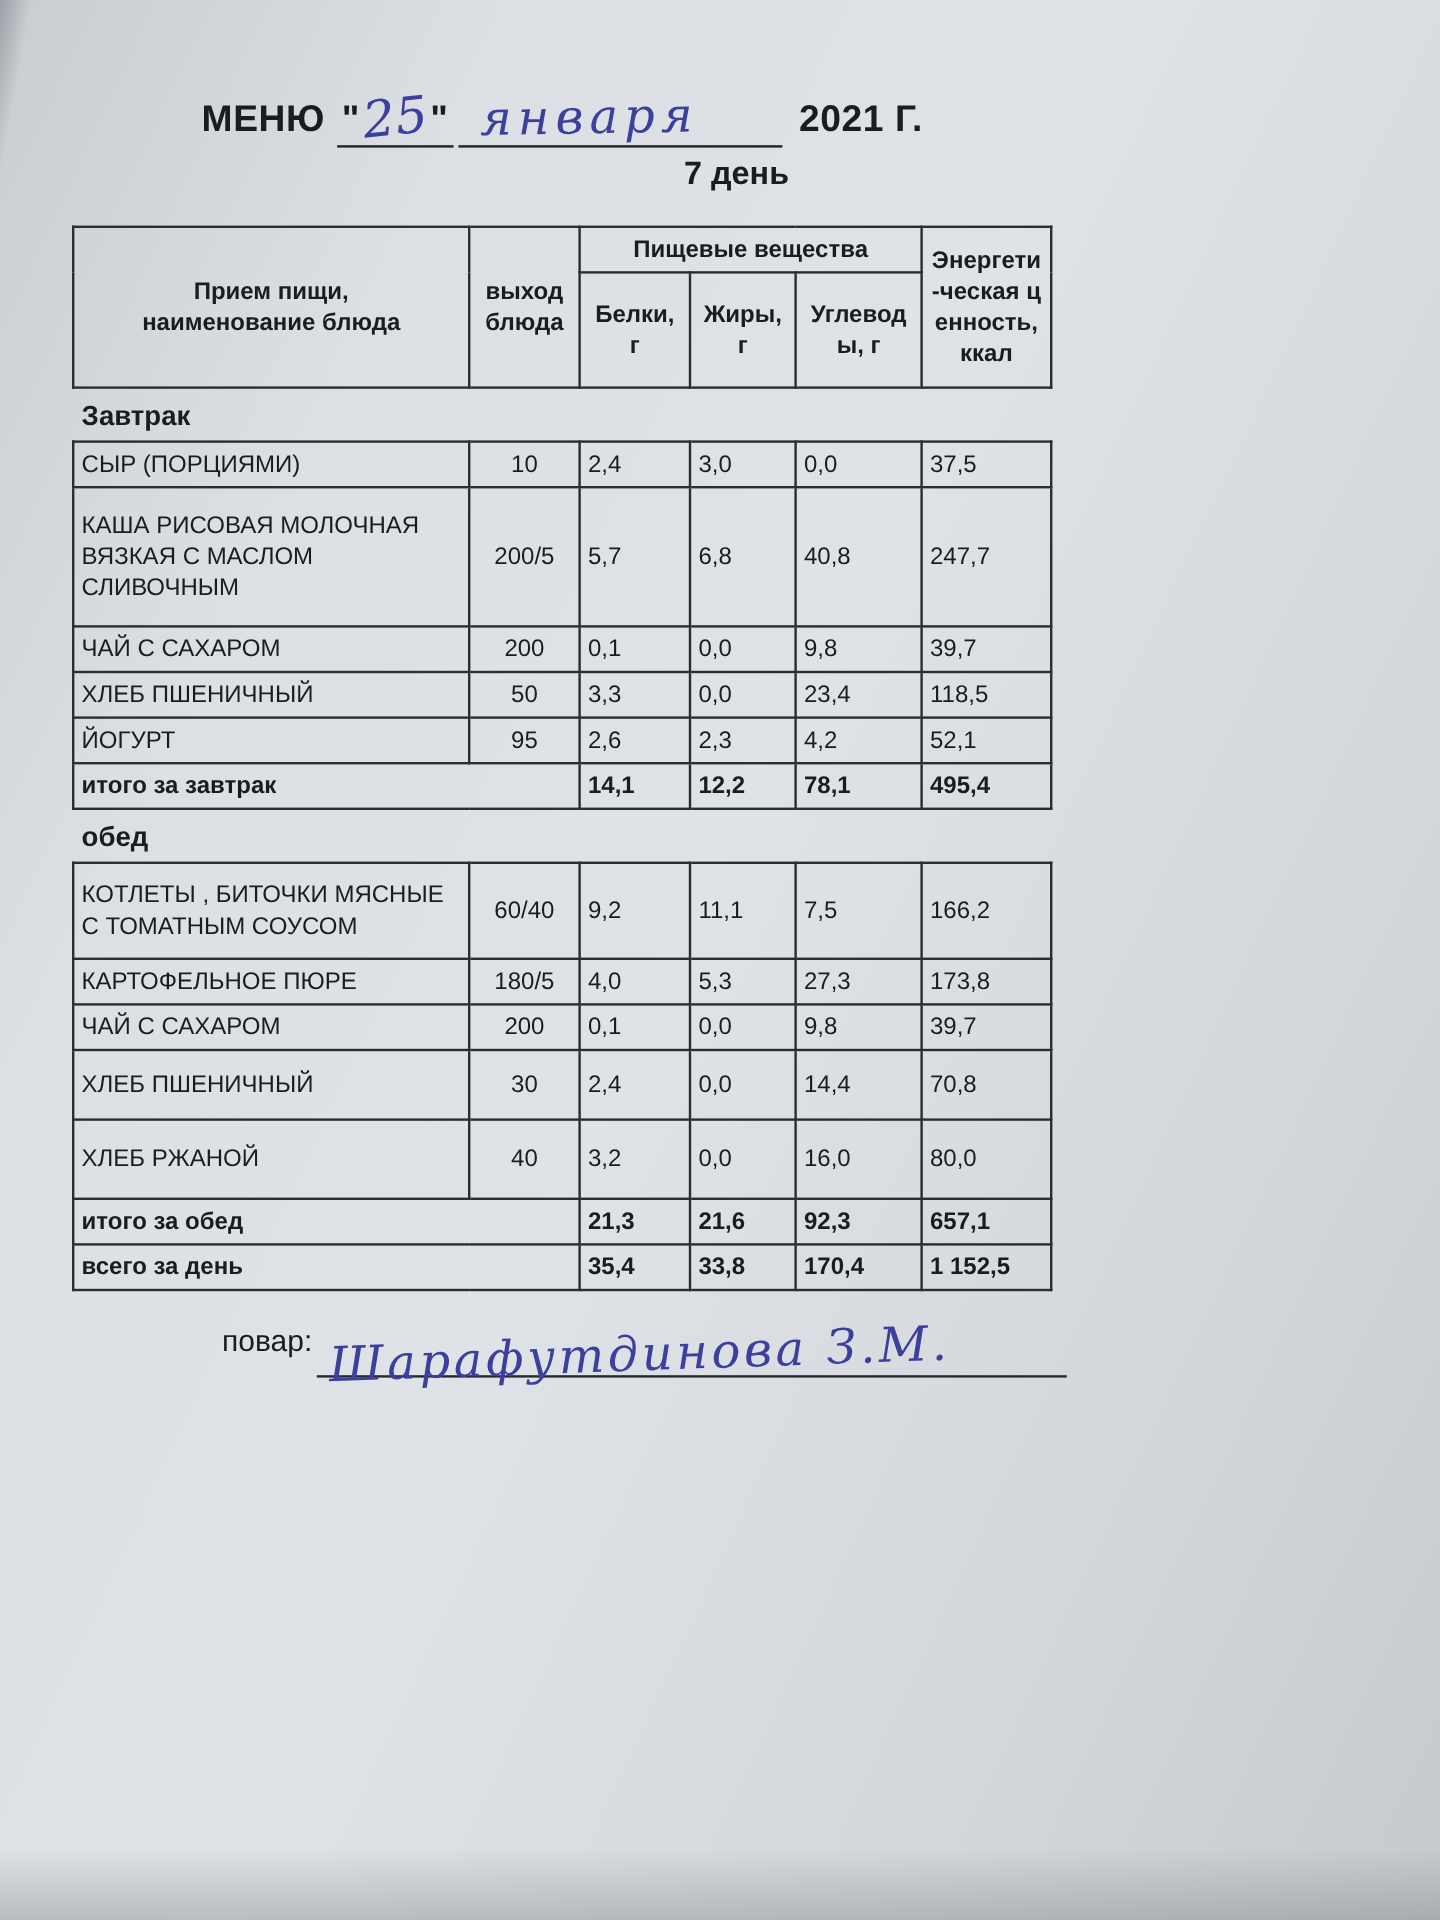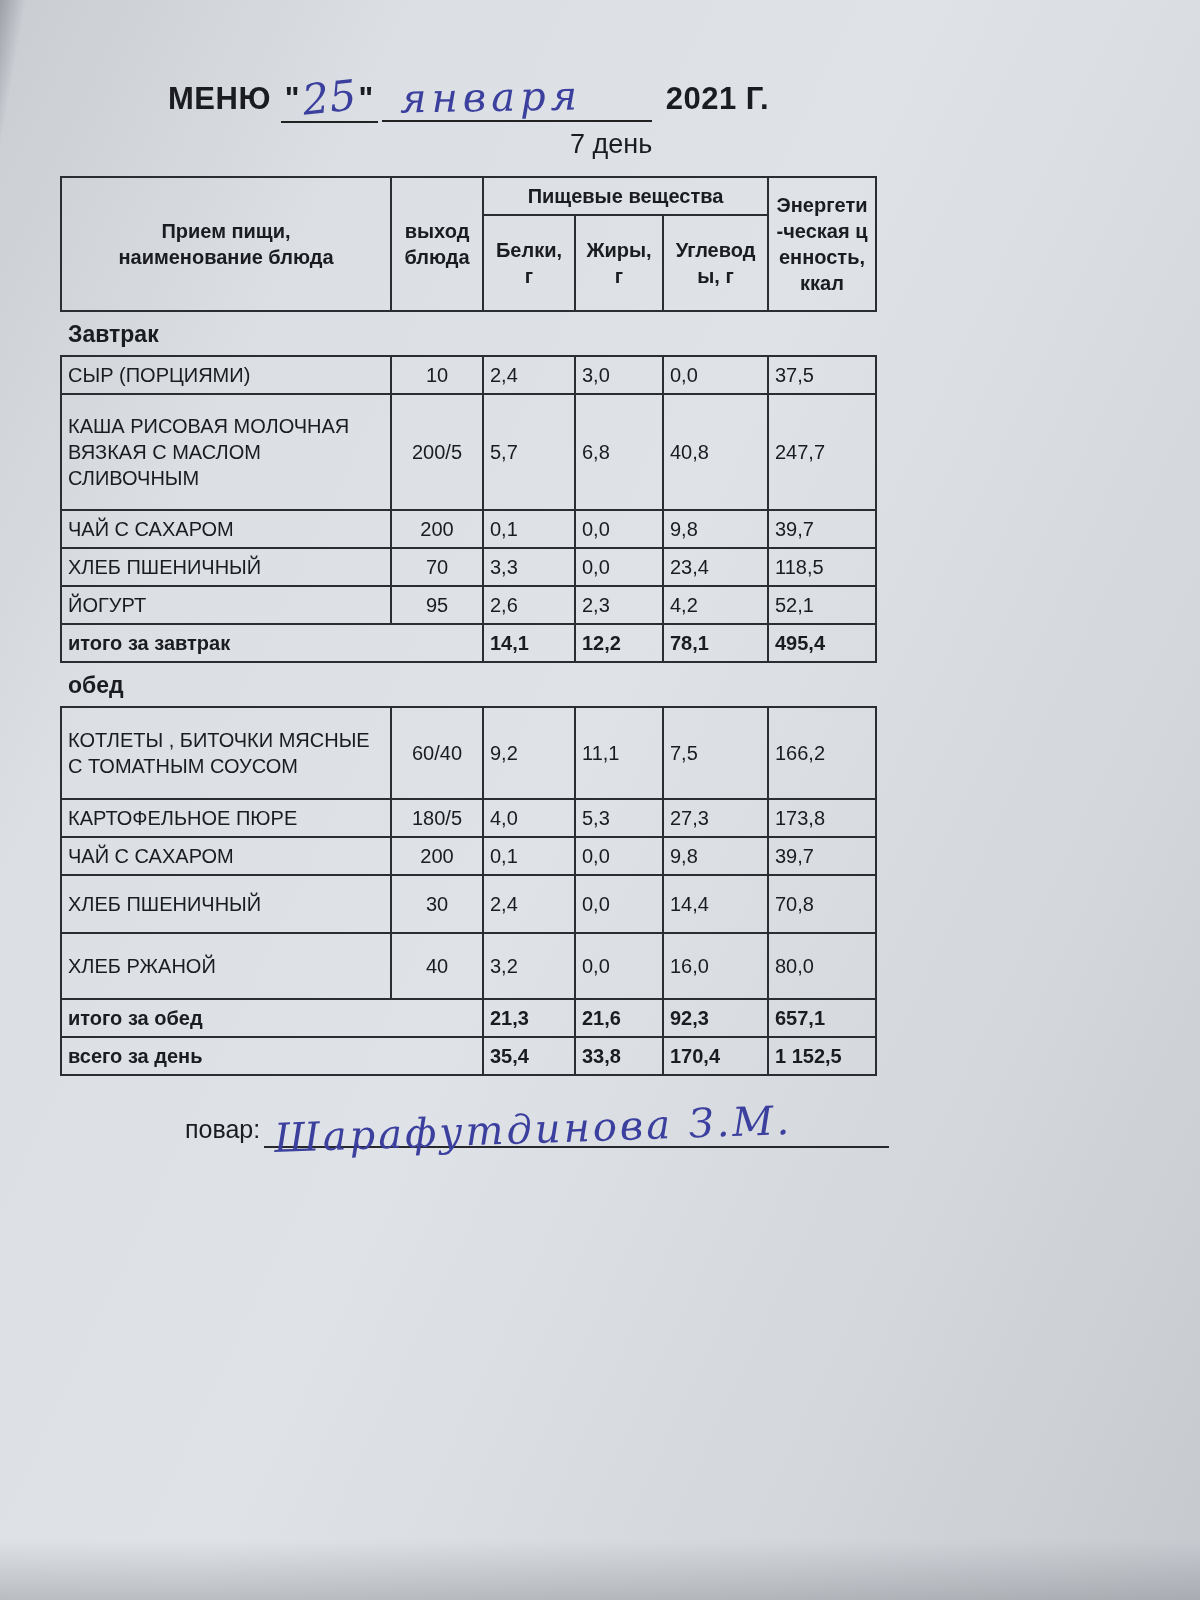--- a/index.html
+++ b/index.html
@@ -50,23 +50,23 @@
     padding: 0 70px 2px 18px;
     margin-right: 14px;
   }
   .hw-month {
     font-size: 40px;
     letter-spacing: 5px;
     display: inline-block;
     transform: rotate(-1deg) translateY(2px);
   }
   .subtitle {
-    margin: 6px 0 16px 570px;
+    margin: 6px 0 28px 570px;
     font-size: 27px;
-    font-weight: normal;
+    font-weight: bold;
   }
 
   
   .menu-table {
     border-collapse: collapse;
     table-layout: fixed;
     width: 815px;
     margin-left: 60px;
   }
   .menu-table td {
@@ -81,38 +81,38 @@
   .pre { white-space: pre-line; }
   .brk { word-break: break-all; margin-left: 12px; }
   .c-name { text-align: left; padding-left: 7px; }
   .c-out { text-align: center; }
   .c-num { text-align: left; padding-right: 8px; }
   .total-row td { font-weight: bold; }
   .r36 { height: 38px; }
   .r58 { height: 58px; }
   .r66 { height: 66px; }
   .r88 { height: 116px; }
-  .r92 { height: 92px; padding-left: 48px; }
+  .r92 { height: 80px; padding-left: 48px; }
   .r124 { height: 124px; }
   .hdr-top { height: 38px; }
   .hdr-sub { height: 96px; }
 
   .section-label {
     width: 815px;
     margin-left: 60px;
     font-weight: bold;
     font-size: 23px;
     padding: 9px 0 7px 8px;
   }
 
   
   .footer-line {
     margin: 16px 0 0 185px;
     display: flex;
-    align-items: flex-end;
+    align-items: center;
   }
   .cook-label { font-size: 25px; padding-bottom: 4px; }
   .sig-line {
     border-bottom: 2px solid #26282c;
     width: 625px;
     margin-left: 4px;
     position: relative;
     height: 56px;
   }
   .hw-signature {
@@ -198,21 +198,21 @@
       <tr class="r36">
         <td class="c-name">ЧАЙ С САХАРОМ</td>
         <td class="c-out">200</td>
         <td class="c-num">0,1</td>
         <td class="c-num">0,0</td>
         <td class="c-num">9,8</td>
         <td class="c-num">39,7</td>
       </tr>
       <tr class="r36">
         <td class="c-name">ХЛЕБ ПШЕНИЧНЫЙ</td>
-        <td class="c-out">70</td>
+        <td class="c-out">50</td>
         <td class="c-num">3,3</td>
         <td class="c-num">0,0</td>
         <td class="c-num">23,4</td>
         <td class="c-num">118,5</td>
       </tr>
       <tr class="r36">
         <td class="c-name">ЙОГУРТ</td>
         <td class="c-out">95</td>
         <td class="c-num">2,6</td>
         <td class="c-num">2,3</td>

